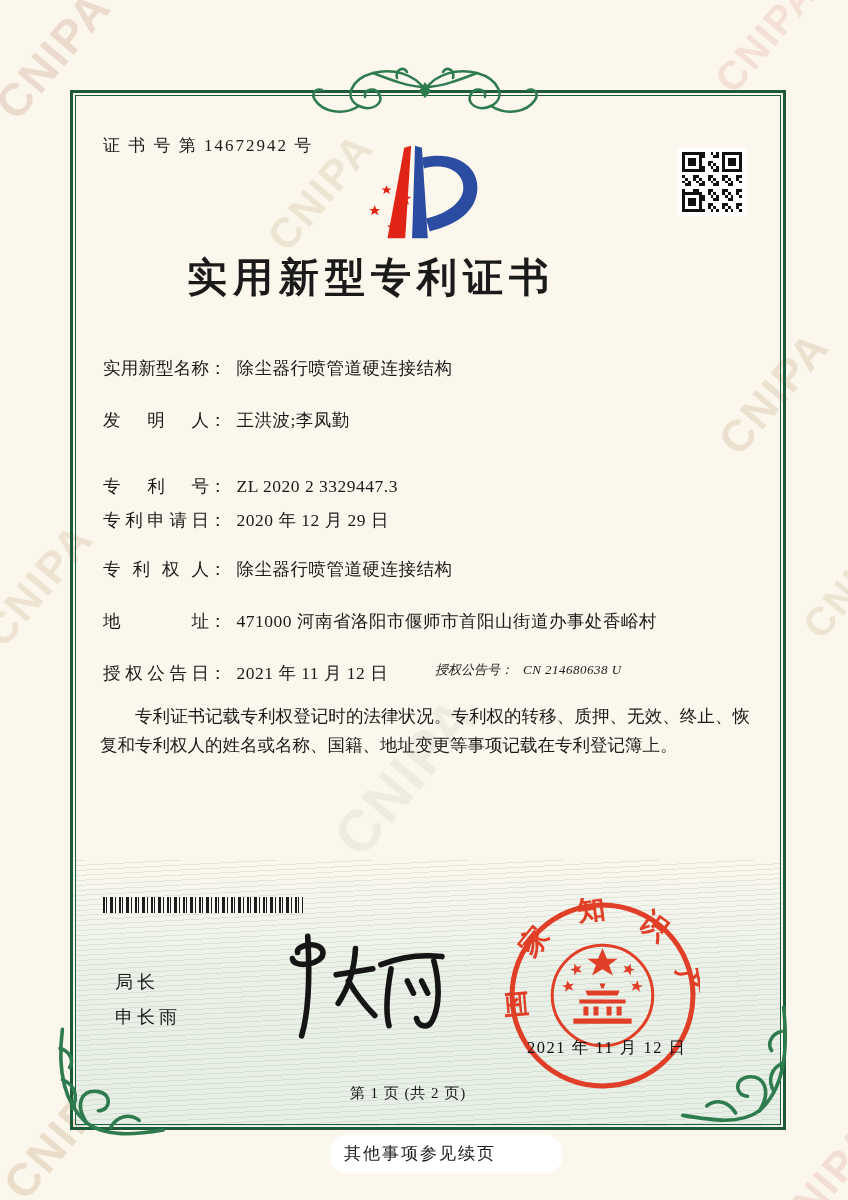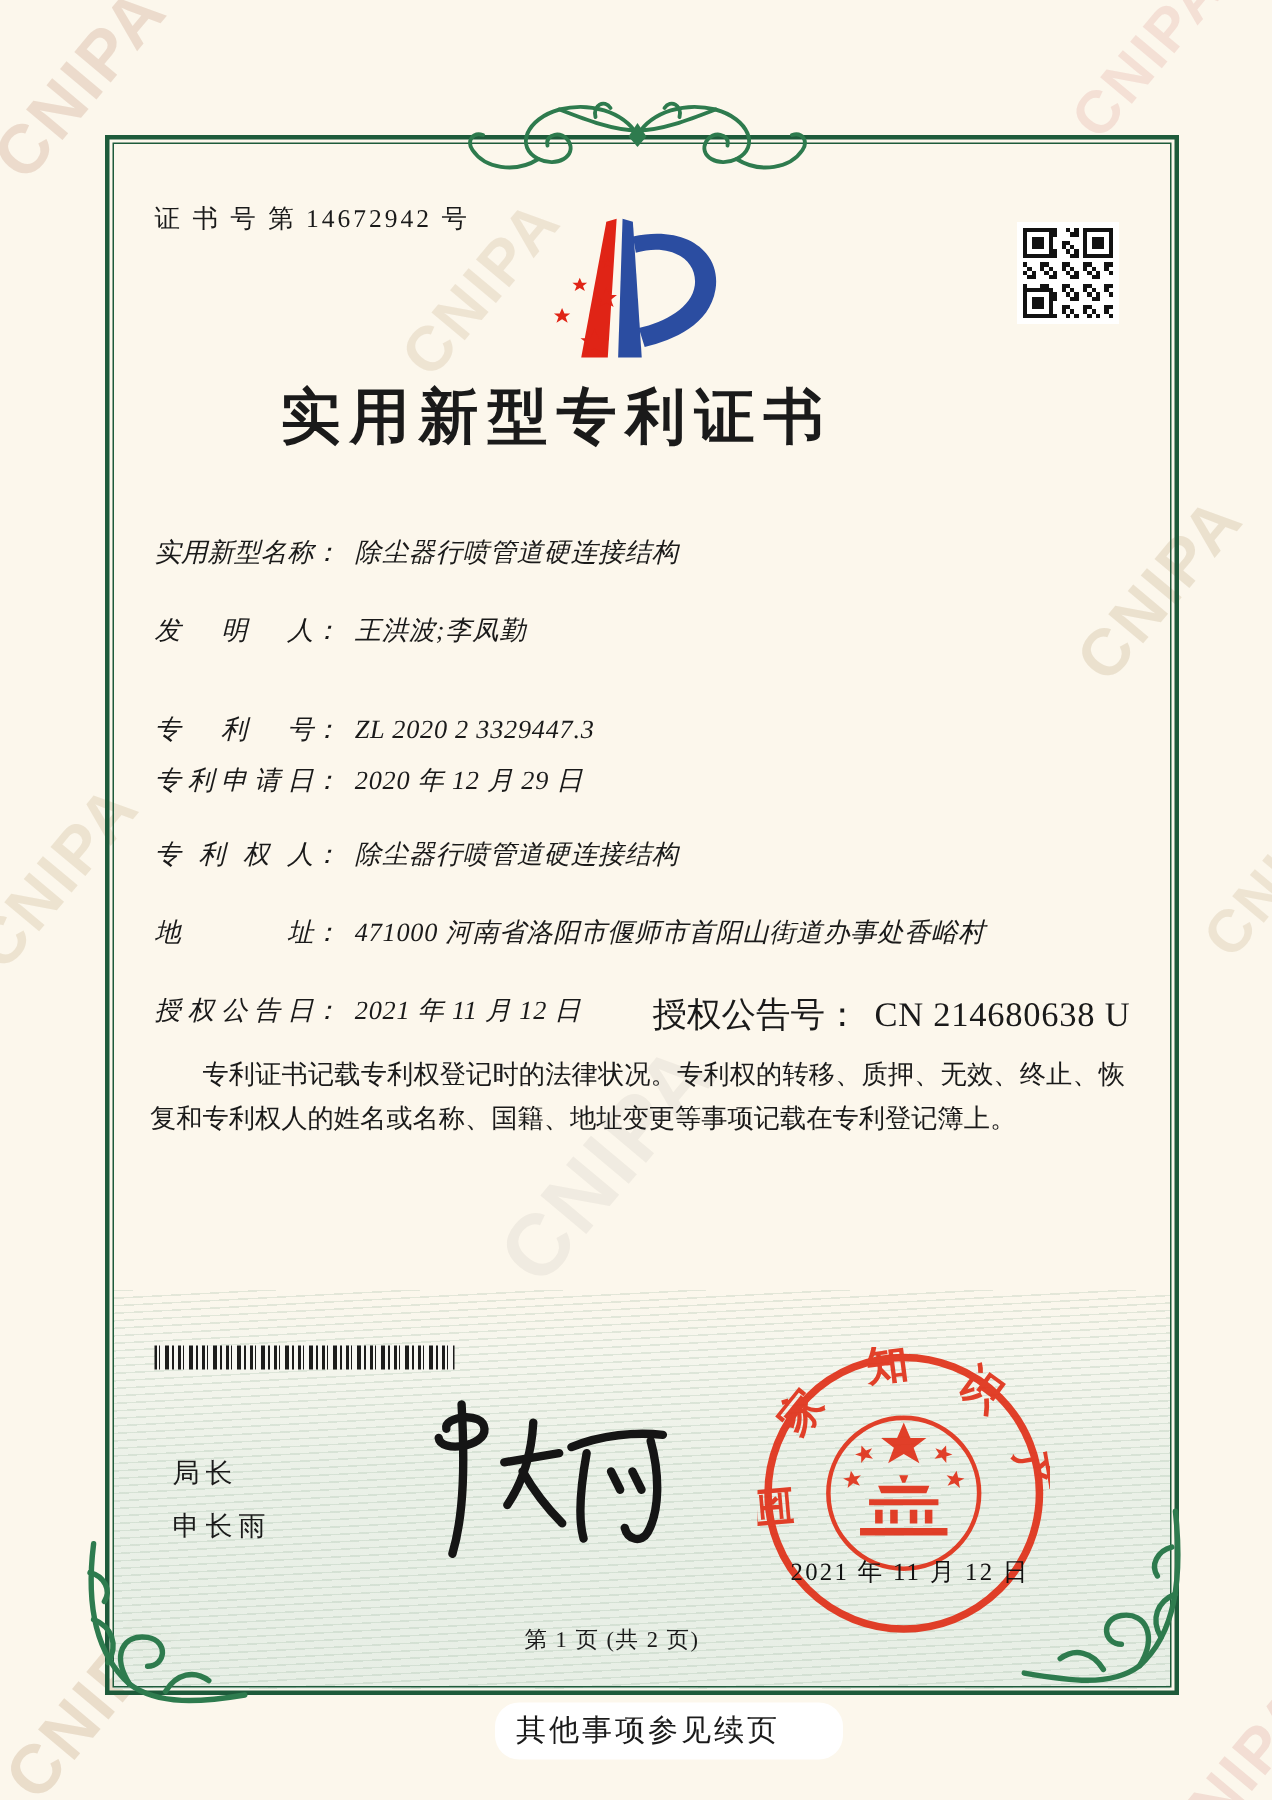--- a/index.html
+++ b/index.html
@@ -38,25 +38,25 @@
   
   .cert-no{position:absolute;left:103px;top:134px;font-size:17px;letter-spacing:2px;}
   .logo{position:absolute;left:342px;top:136px;}
   .qr-box{position:absolute;left:678px;top:148px;width:68px;height:68px;background:#fff;
           display:flex;align-items:center;justify-content:center;}
   .doc-title{
     position:absolute;left:0;top:250px;width:736px;text-align:center;
     font-size:40px;font-weight:600;letter-spacing:6px;text-indent:6px;
   }
   
-  .field-row{position:absolute;left:103px;font-size:17.5px;white-space:nowrap;font-style:italic;}
+  .field-row{position:absolute;left:103px;font-size:17.5px;white-space:nowrap;}
   .lbl{display:inline-block;width:106px;text-align:justify;text-align-last:justify;vertical-align:top;}
   .colon{display:inline-block;margin-right:10px;}
   .val{letter-spacing:.5px;}
-  .grant2{position:absolute;left:435px;font-size:23px;white-space:nowrap;}
+  .grant2{position:absolute;left:435px;font-size:13px;white-space:nowrap;font-style:italic;}
   
   .body-text{
     position:absolute;left:100px;top:702px;width:650px;
     font-size:17.5px;line-height:29px;text-align:justify;
   }
   .body-text p{margin:0;text-indent:2em;}
   
   .barcode{
     position:absolute;left:103px;top:897px;width:200px;height:16px;
     background:repeating-linear-gradient(90deg,
@@ -69,21 +69,21 @@
   .role-name{position:absolute;left:115px;top:1005px;font-size:18px;letter-spacing:4px;}
   .signature{position:absolute;left:258px;top:922px;}
   .seal{position:absolute;left:505px;top:898px;}
   .seal-date{
     position:absolute;left:527px;top:1037px;width:200px;
     font-size:16.5px;letter-spacing:1.5px;color:#111;z-index:6;white-space:nowrap;
   }
   .page-note{position:absolute;left:308px;top:1084px;width:200px;text-align:center;font-size:15px;letter-spacing:1px;}
   .cont-box{
     position:absolute;left:330px;top:1135px;width:232px;height:38px;background:#ffffff;
-    font-size:20px;line-height:38px;padding-left:14px;box-sizing:border-box;letter-spacing:2px;border-radius:16px;
+    font-size:17px;line-height:38px;padding-left:14px;box-sizing:border-box;letter-spacing:2px;border-radius:16px;
   }
   .ornament{position:absolute;pointer-events:none;}
 </style>
 </head>
 <body>
 
 <div class="wm" style="left:-22px;top:28px;font-size:46px;color:rgba(222,196,178,.55);">CNIPA</div>
 <div class="wm" style="left:700px;top:14px;font-size:40px;color:rgba(236,196,186,.45);">CNIPA</div>
 <div class="wm" style="left:252px;top:168px;font-size:42px;color:rgba(228,215,194,.6);">CNIPA</div>
 <div class="wm" style="left:702px;top:368px;font-size:44px;color:rgba(226,213,190,.65);">CNIPA</div>

